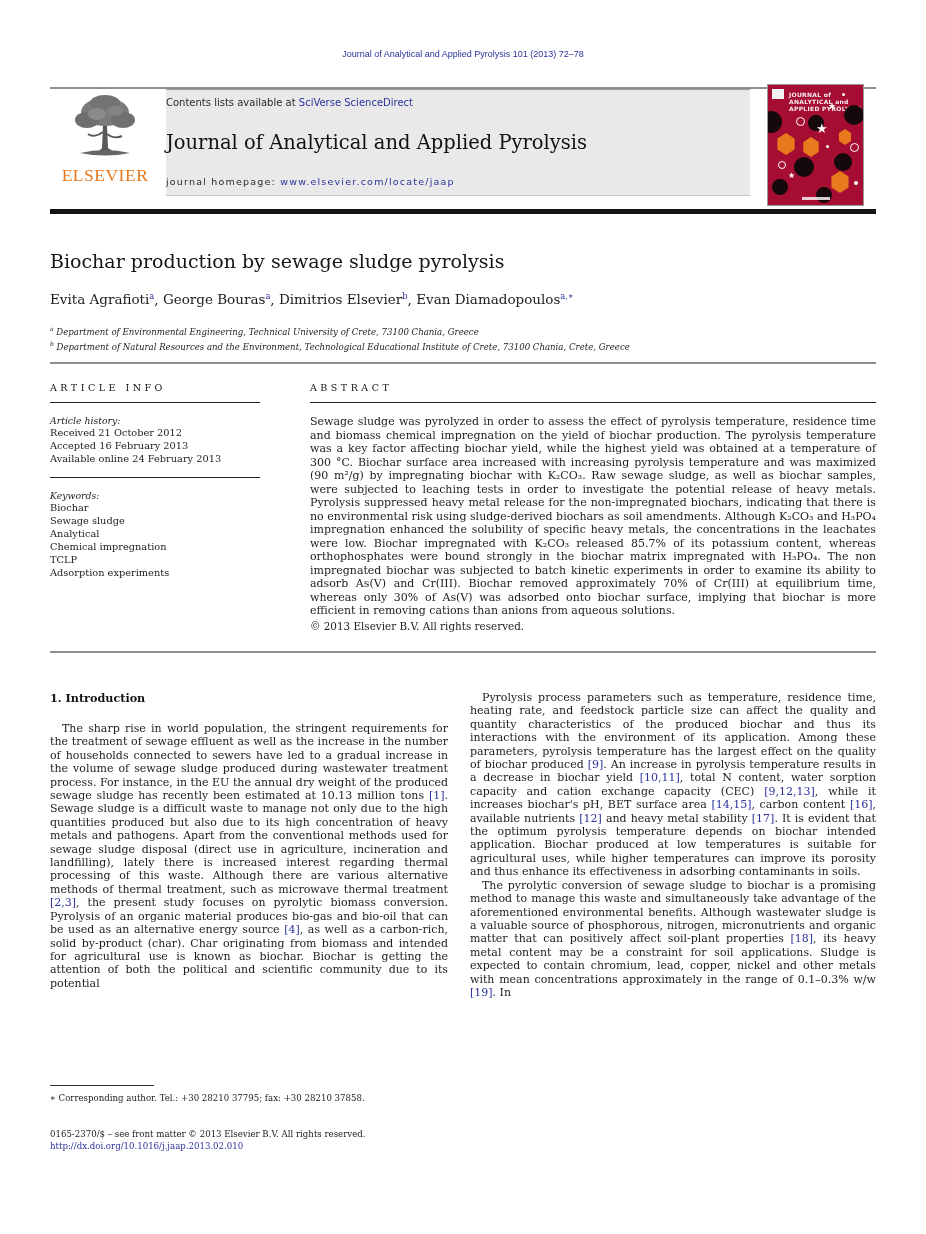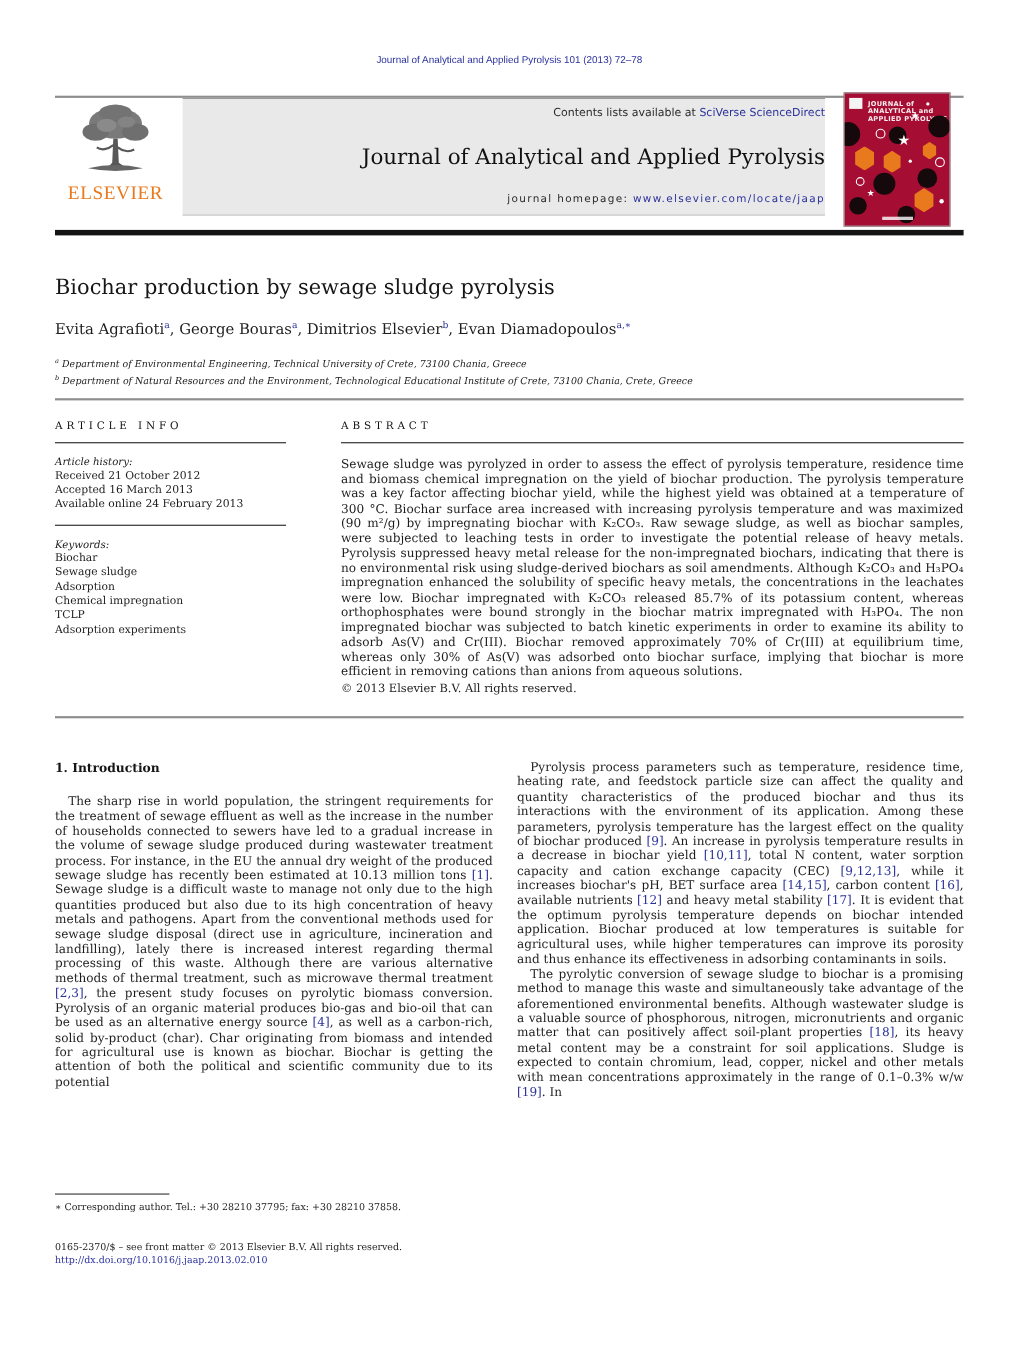--- a/index.html
+++ b/index.html
@@ -23,21 +23,21 @@
   .logo-area { position:absolute; left:52px; top:92px; width:106px; height:106px; text-align:center; }
   .logo-area svg { display:block; margin:0 auto; }
   .wordmark {
     font-family:"Liberation Serif", serif; font-size:17.5px; color:#e8791d;
     letter-spacing:0.5px; margin-top:1px;
   }
   .band {
     position:absolute; left:166px; top:89px; width:584px; height:107px;
     background:#e9e9e9; border-top:1px solid #9a9a9a; border-bottom:1px solid #c6c6c6;
     display:flex; flex-direction:column; justify-content:space-between;
-    padding:7px 0 8px 0; box-sizing:border-box; text-align:right;
+    padding:7px 0 8px 0; box-sizing:border-box; text-align:left;
   }
   .contents-line { font-family:"DejaVu Sans", sans-serif; font-size:10px; color:#2a2a2a; }
   .band-title { font-size:19.5px; color:#111; }
   .homepage-line { font-family:"DejaVu Sans", sans-serif; font-size:9.5px; letter-spacing:1.2px; color:#2a2a2a; }
 
   
   .cover {
     position:absolute; left:767px; top:84px; width:95px; height:120px;
     background:#a60d33; border:1px solid #999; overflow:hidden;
   }
@@ -169,27 +169,27 @@
     <div><sup>b</sup><span> Department of Natural Resources and the Environment, Technological Educational Institute of Crete, 73100 Chania, Crete, Greece</span></div>
   </div>
 
   <div class="rule-gray r1"></div>
 
   <div class="info-col">
     <div class="col-heading">ARTICLE INFO</div>
     <div class="col-rule"></div>
     <div class="hist-label">Article history:</div>
     <div class="info-line">Received 21 October 2012</div>
-    <div class="info-line">Accepted 16 March 2013</div>
+    <div class="info-line">Accepted 16 February 2013</div>
     <div class="info-line">Available online 24 February 2013</div>
     <div class="mid-rule"></div>
     <div class="kw-label">Keywords:</div>
     <div class="info-line">Biochar</div>
     <div class="info-line">Sewage sludge</div>
-    <div class="info-line">Adsorption</div>
+    <div class="info-line">Analytical</div>
     <div class="info-line">Chemical impregnation</div>
     <div class="info-line">TCLP</div>
     <div class="info-line">Adsorption experiments</div>
   </div>
 
   <div class="abs-col">
     <div class="col-heading">ABSTRACT</div>
     <div class="col-rule"></div>
     <p class="abs-text">Sewage sludge was pyrolyzed in order to assess the effect of pyrolysis temperature, residence time and biomass chemical impregnation on the yield of biochar production. The pyrolysis temperature was a key factor affecting biochar yield, while the highest yield was obtained at a temperature of 300 °C. Biochar surface area increased with increasing pyrolysis temperature and was maximized (90 m²/g) by impregnating biochar with K₂CO₃. Raw sewage sludge, as well as biochar samples, were subjected to leaching tests in order to investigate the potential release of heavy metals. Pyrolysis suppressed heavy metal release for the non-impregnated biochars, indicating that there is no environmental risk using sludge-derived biochars as soil amendments. Although K₂CO₃ and H₃PO₄ impregnation enhanced the solubility of specific heavy metals, the concentrations in the leachates were low. Biochar impregnated with K₂CO₃ released 85.7% of its potassium content, whereas orthophosphates were bound strongly in the biochar matrix impregnated with H₃PO₄. The non impregnated biochar was subjected to batch kinetic experiments in order to examine its ability to adsorb As(V) and Cr(III). Biochar removed approximately 70% of Cr(III) at equilibrium time, whereas only 30% of As(V) was adsorbed onto biochar surface, implying that biochar is more efficient in removing cations than anions from aqueous solutions.</p>
     <div class="abs-copy">© 2013 Elsevier B.V. All rights reserved.</div>

